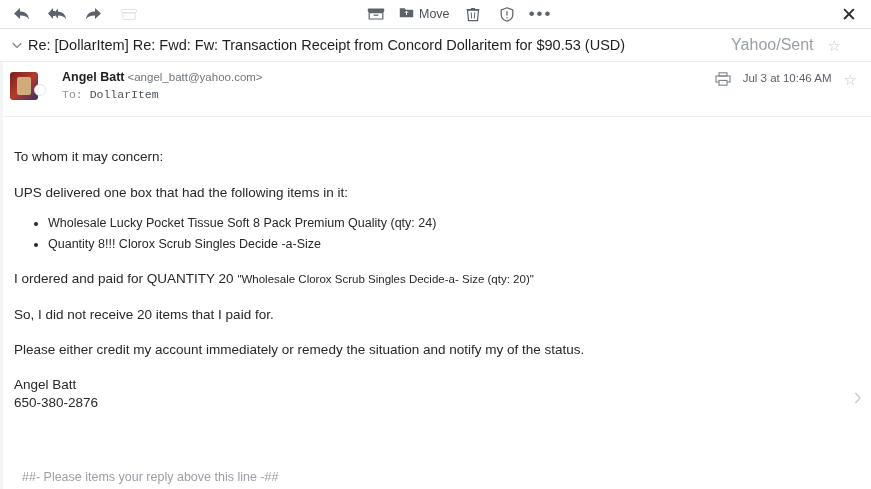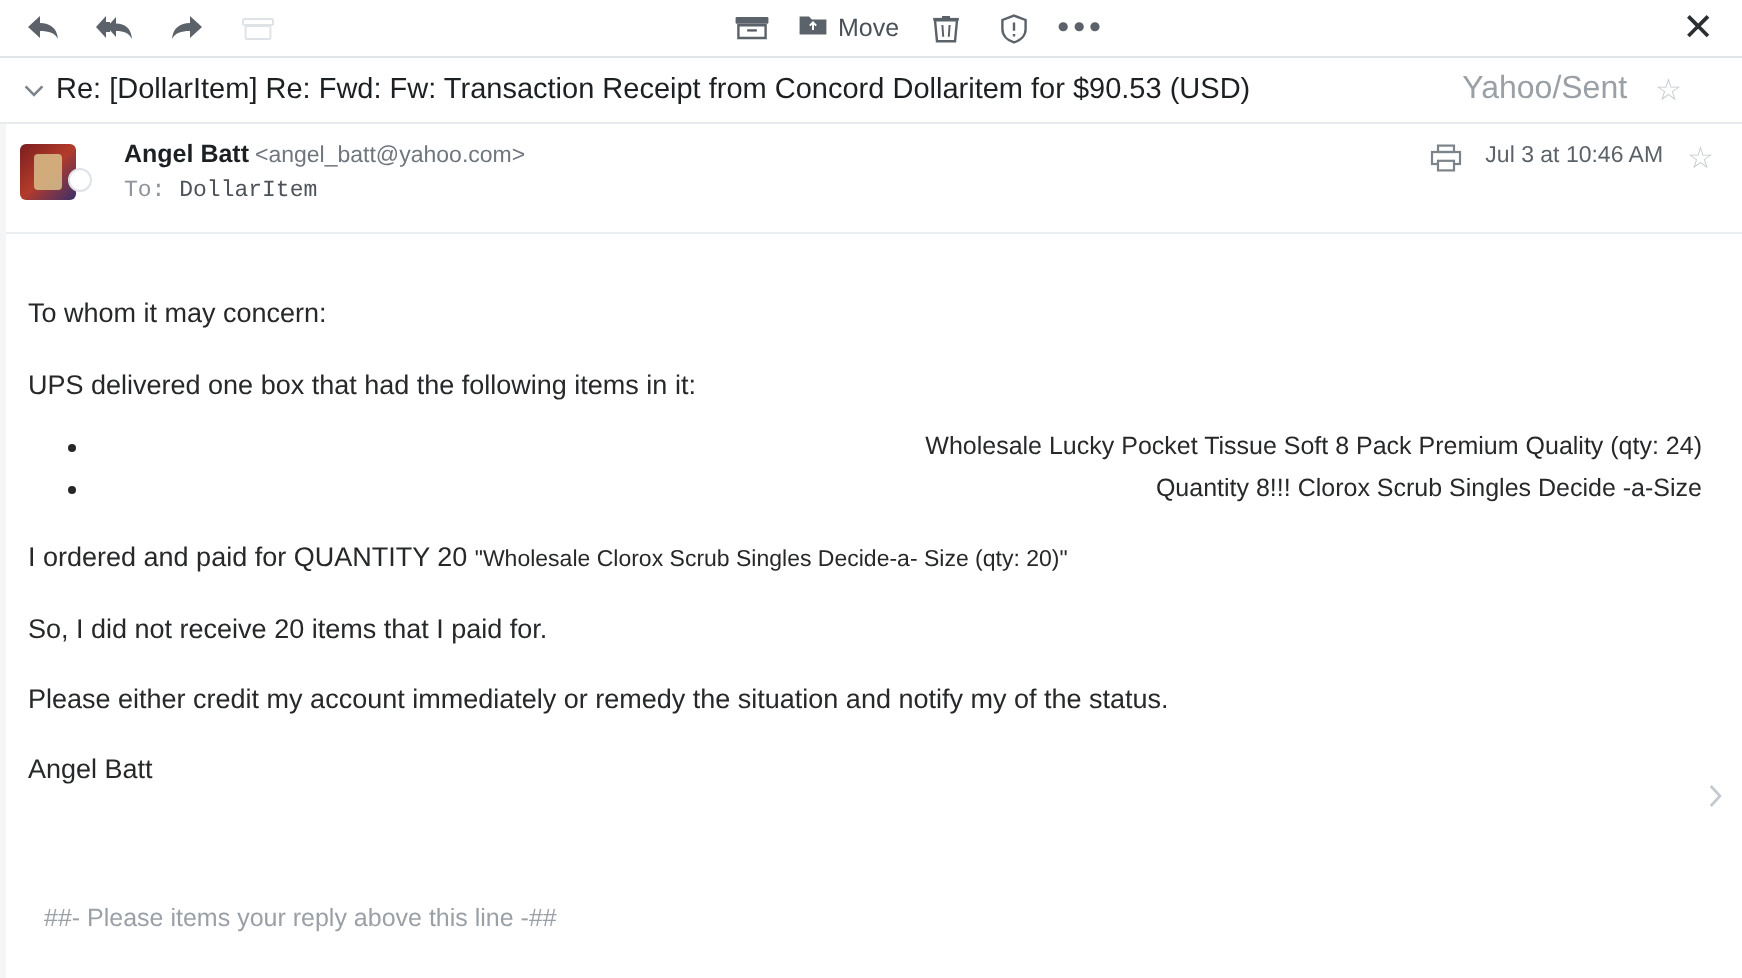--- a/index.html
+++ b/index.html
@@ -235,21 +235,20 @@
   }
   .msg-body ul {
     margin: 0 0 12px 0;
     padding-left: 34px;
     list-style-type: disc;
   }
   .msg-body li {
     margin: 0 0 3px 0;
     font-size: 12.5px;
     line-height: 1.4;
-    text-align: right;
   }
   .quoted-inline {
     font-size: 11.5px;
     color: #26282a;
   }
   .sig {
     margin: 0;
     line-height: 1.35;
   }
   .sig-line { display: block; }
@@ -403,20 +402,21 @@
     <p>UPS delivered one box that had the following items in it:</p>
     <ul>
       <li>Wholesale Lucky Pocket Tissue Soft 8 Pack Premium Quality (qty: 24)</li>
       <li>Quantity 8!!!  Clorox Scrub Singles Decide -a-Size</li>
     </ul>
     <p><span>I ordered and paid for QUANTITY 20 </span><span class="quoted-inline">"Wholesale Clorox Scrub Singles Decide-a- Size (qty: 20)"</span></p>
     <p>So, I did not receive 20 items that I paid for.</p>
     <p>Please either credit my account immediately or remedy the situation and notify my of the status.</p>
     <p class="sig">
       <span class="sig-line">Angel Batt</span>
+      <span class="sig-line">650-380-2876</span>
     </p>
 
     <div class="quote-block">
       <p class="quote-dim">##- Please items your reply above this line -##</p>
 
     </div>
   </div>
 
   <div class="left-edge-strip"></div>
 

